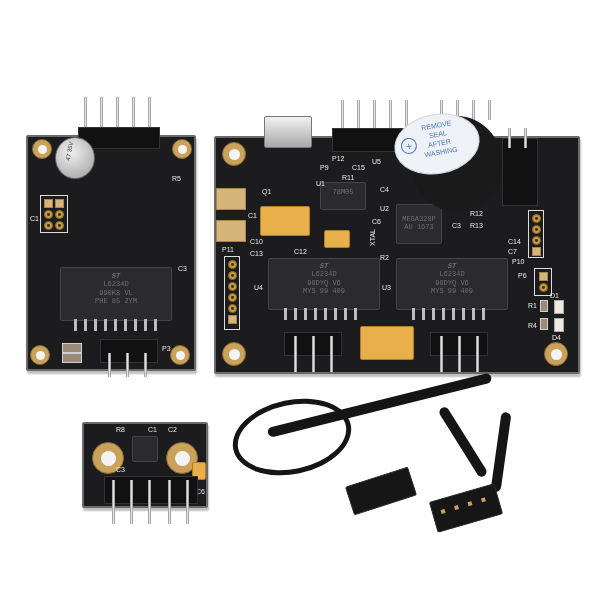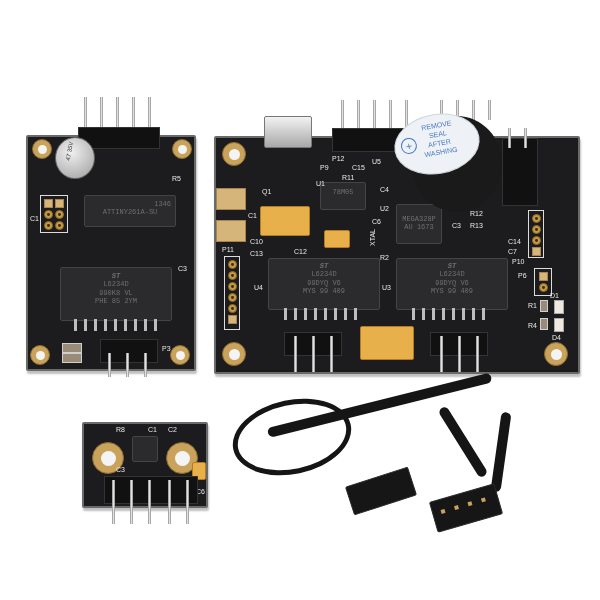--- a/index.html
+++ b/index.html
@@ -37,24 +37,20 @@
 
   <div class="hole" style="left:10px;top:44px;width:18px;height:18px;"></div>
   <div class="hole" style="left:150px;top:44px;width:18px;height:18px;"></div>
   <div class="hole" style="left:8px;top:250px;width:18px;height:18px;"></div>
   <div class="hole" style="left:148px;top:250px;width:18px;height:18px;"></div>
 
   <div class="abs" style="left:33px;top:42px;width:38px;height:40px;border-radius:50%;background:radial-gradient(circle at 40% 35%,#f0f0f0,#9d9d9d);border:1px solid #666;">
     <span class="abs" style="left:4px;top:10px;font-size:6px;color:#333;transform:rotate(-80deg);">47 35V</span>
   </div>
 
-  <div class="chip" style="left:62px;top:100px;width:90px;height:30px;">
-    <div style="text-align:right;padding-right:4px;padding-top:4px;">1346</div>
-    <div>ATTINY261A-SU</div>
-  </div>
 
   <div class="abs" style="left:18px;top:100px;width:26px;height:36px;border:1px solid #ddd;">
     <div class="sqpad" style="left:3px;top:3px;width:7px;height:7px;"></div>
     <div class="sqpad" style="left:14px;top:3px;width:7px;height:7px;"></div>
     <div class="pad" style="left:3px;top:14px;width:7px;height:7px;"></div>
     <div class="pad" style="left:14px;top:14px;width:7px;height:7px;"></div>
     <div class="pad" style="left:3px;top:25px;width:7px;height:7px;"></div>
     <div class="pad" style="left:14px;top:25px;width:7px;height:7px;"></div>
   </div>
 

